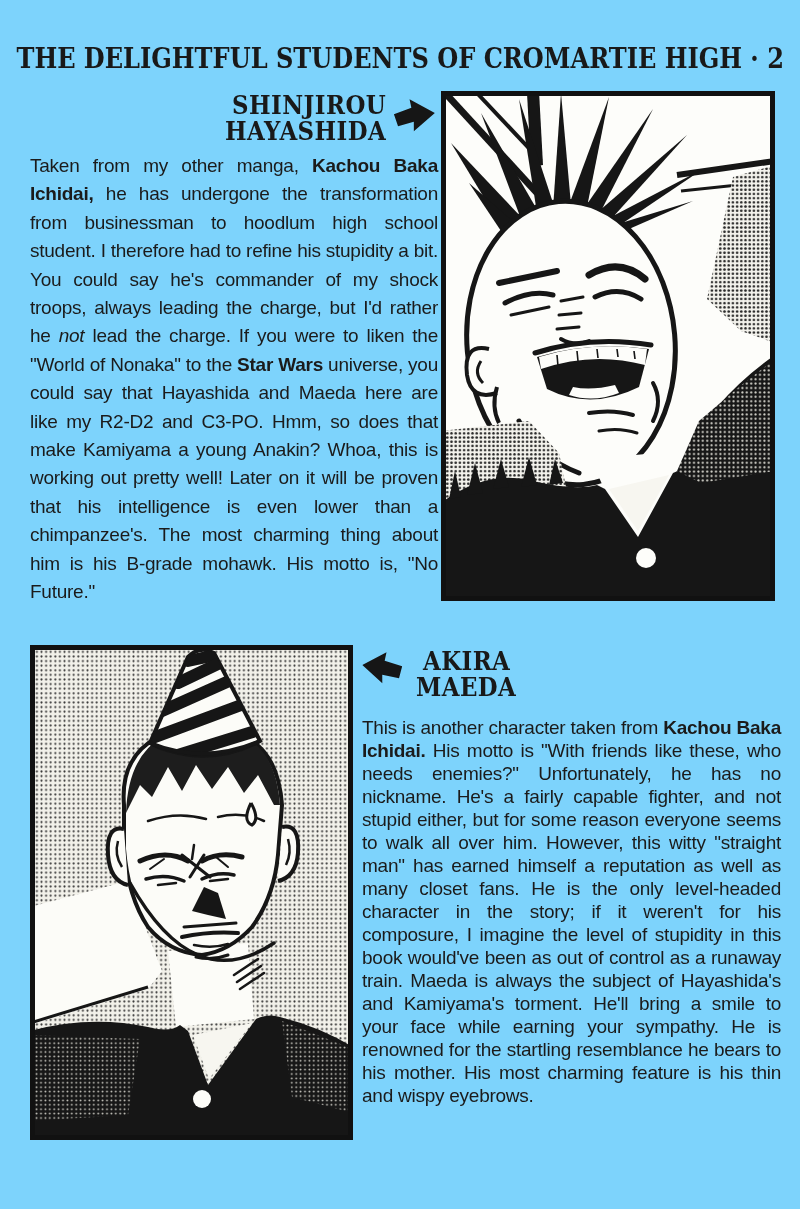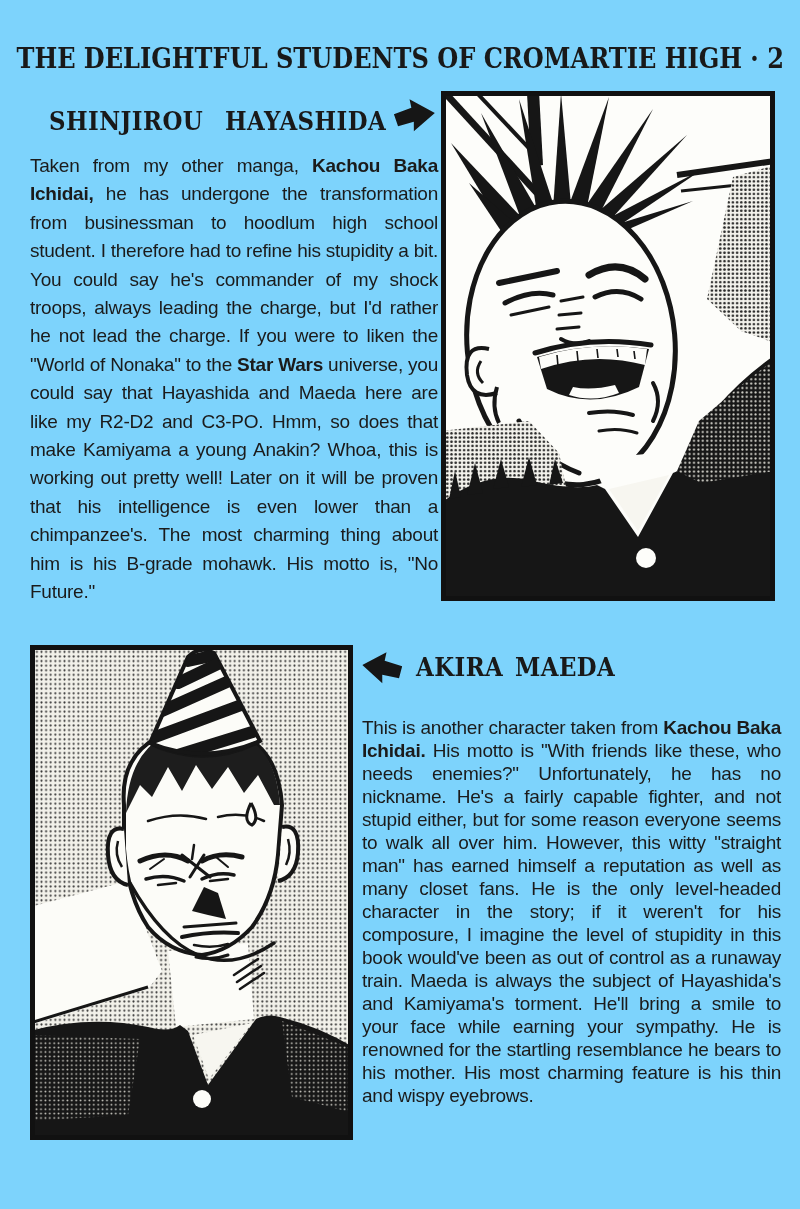--- a/index.html
+++ b/index.html
@@ -19,21 +19,21 @@
   }
   .title-wrap{
     position:absolute;left:0;right:0;top:42px;
     display:flex;justify-content:center;
   }
   .title-wrap .display{
     font-size:28px;white-space:nowrap;letter-spacing:0px;
     transform:scaleX(0.86);transform-origin:center;
   }
   .charhead{position:absolute;display:flex;gap:8px;}
-  .charhead .hlines{display:flex;flex-direction:row;}
+  .charhead .hlines{display:flex;flex-direction:column;}
   .charhead .display{
     font-size:26px;line-height:26px;white-space:nowrap;letter-spacing:.5px;
   }
   .head-hayashida{left:178px;top:92px;width:258px;justify-content:flex-end;}
   .head-hayashida .hlines{align-items:flex-end;text-align:right;}
   .head-hayashida .display{transform:scaleX(0.88);transform-origin:right;}
   .head-maeda{left:362px;top:648px;}
   .head-maeda .hlines{align-items:center;margin-left:6px;}
   .head-maeda .display{transform:scaleX(0.88);transform-origin:left;}
   .arrow{flex:0 0 auto;}
@@ -43,21 +43,21 @@
   .para{
     position:absolute;
     font-size:19px;line-height:28.4px;
     letter-spacing:-0.25px;
     text-align:justify;
     color:#1b1b1b;
   }
   .para-1{left:30px;top:152px;width:408px;}
   .para-2{left:362px;top:716px;width:419px;line-height:23px;}
   .seg-bold{font-weight:bold;}
-  .seg-italic{}
+  .seg-italic{font-style:italic;}
   
   .panel{position:absolute;}
   .panel svg{display:block;width:100%;height:100%;}
   .panel-1{left:441px;top:91px;width:334px;height:510px;}
   .panel-2{left:30px;top:645px;width:323px;height:495px;}
 </style>
 </head>
 <body>
 
 <div class="page">

